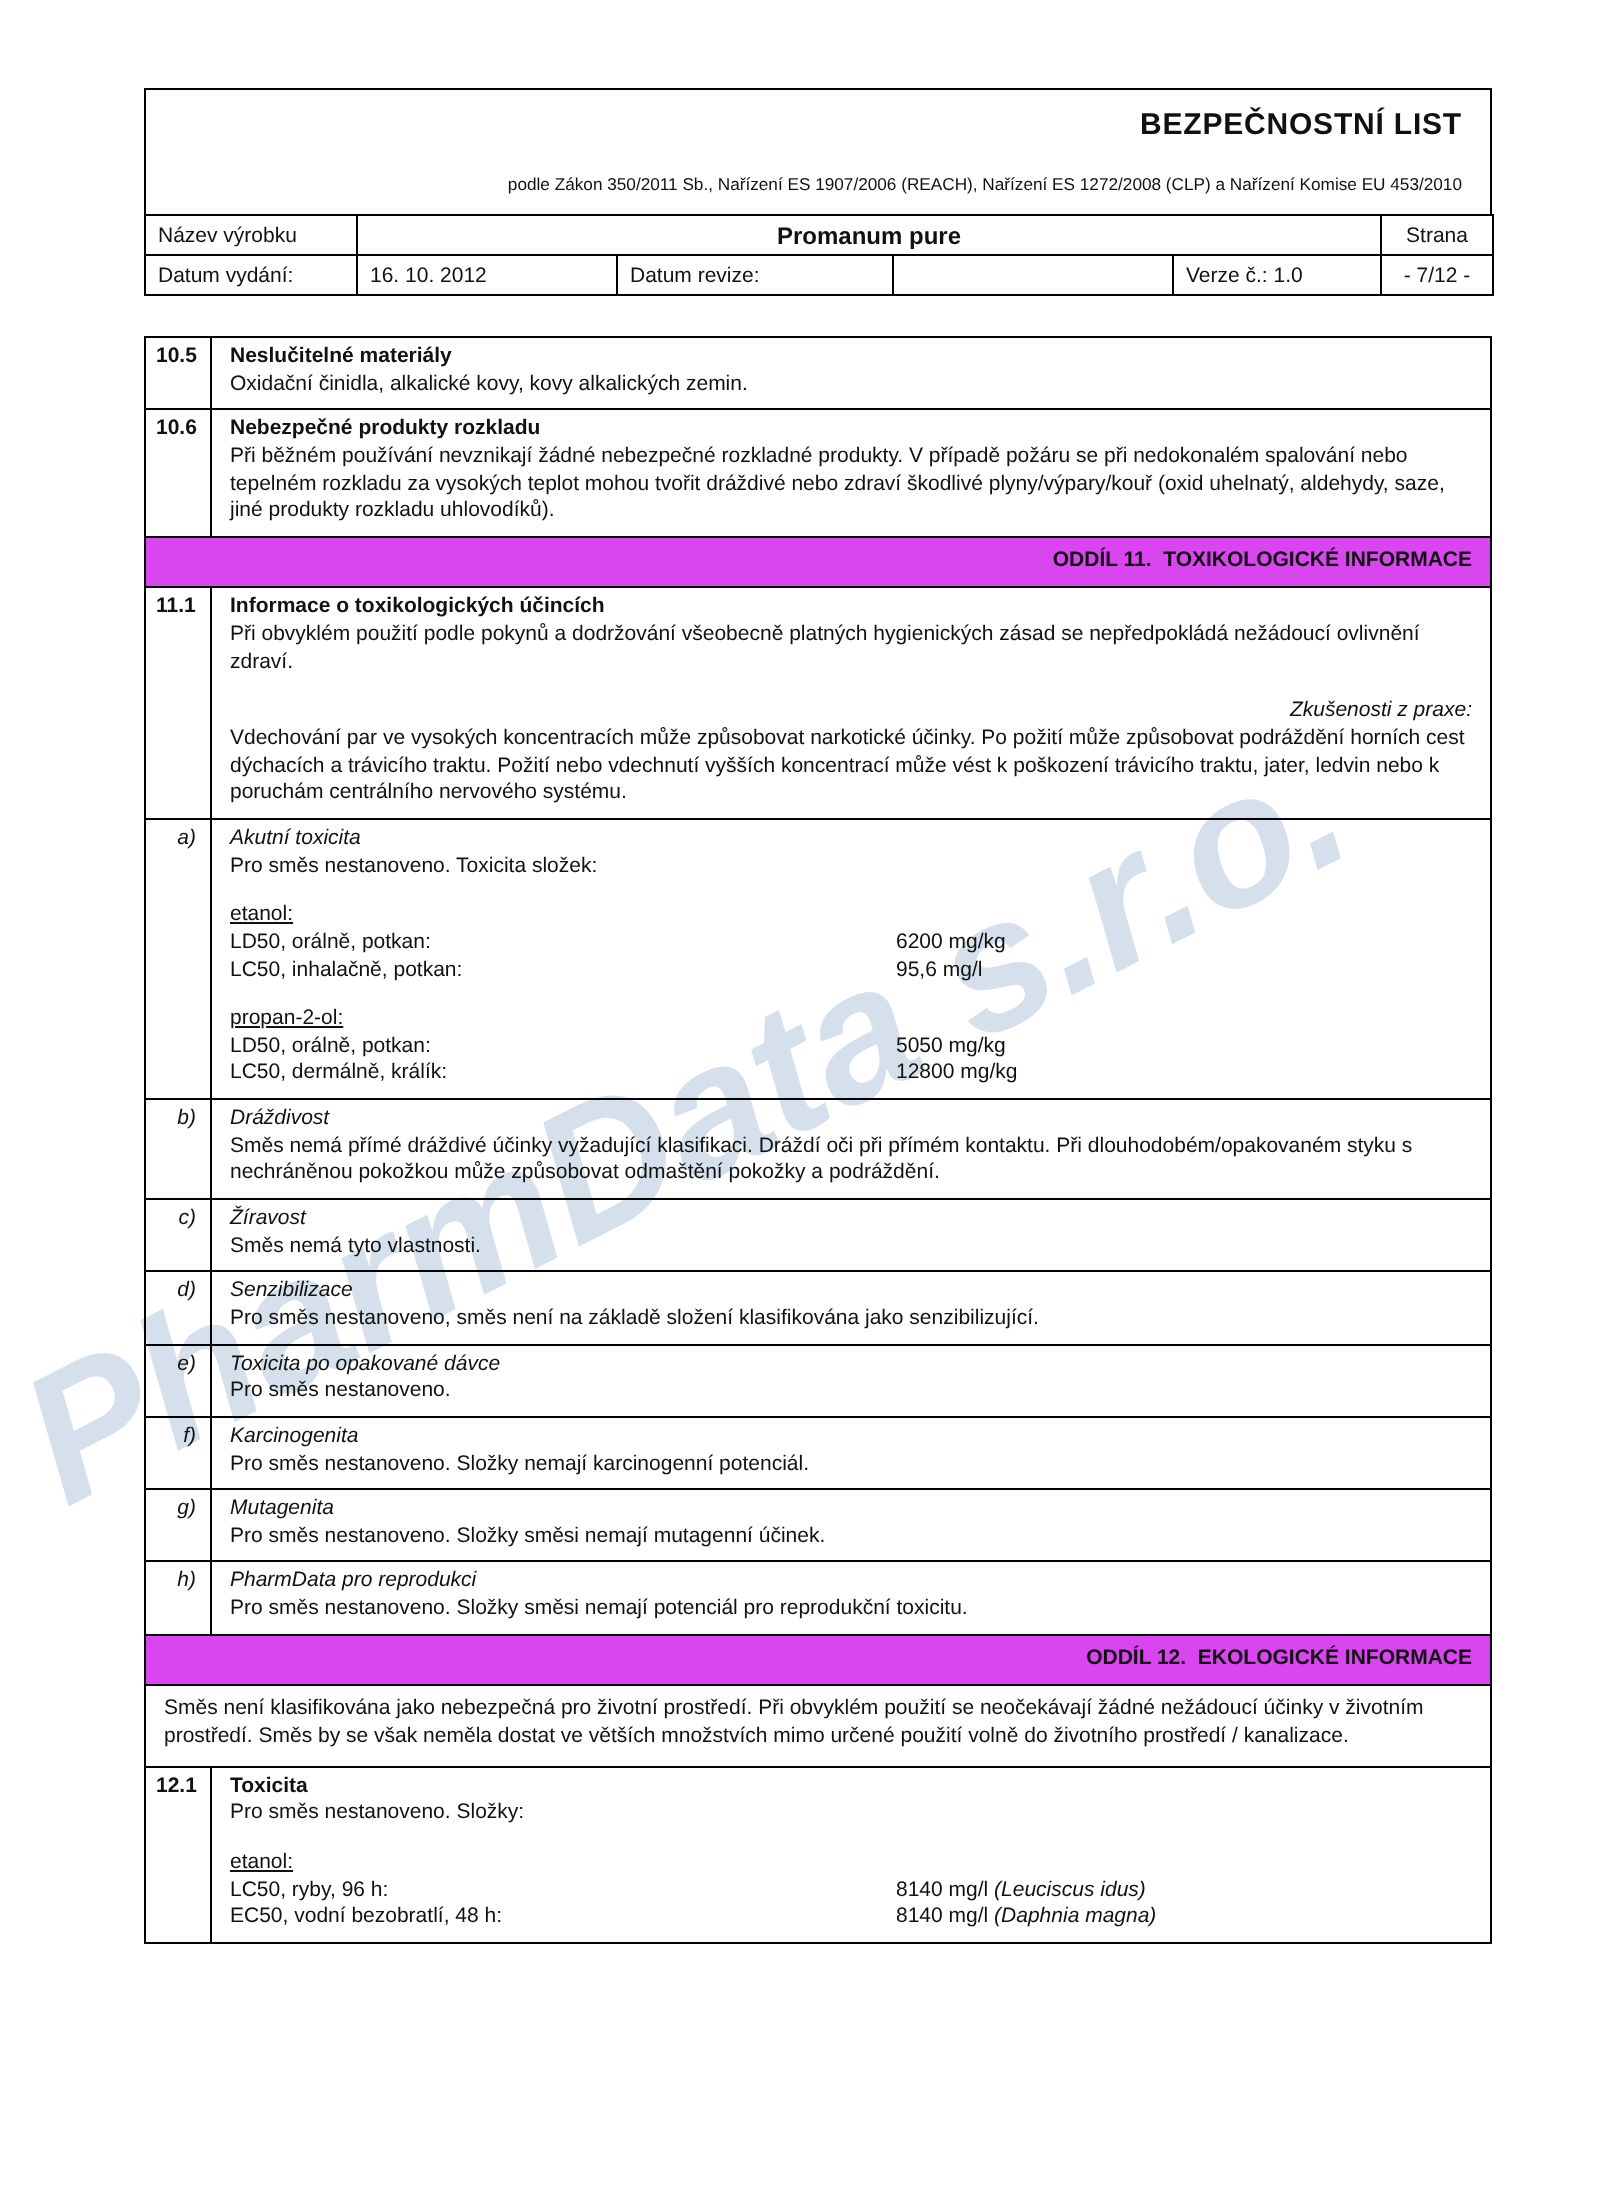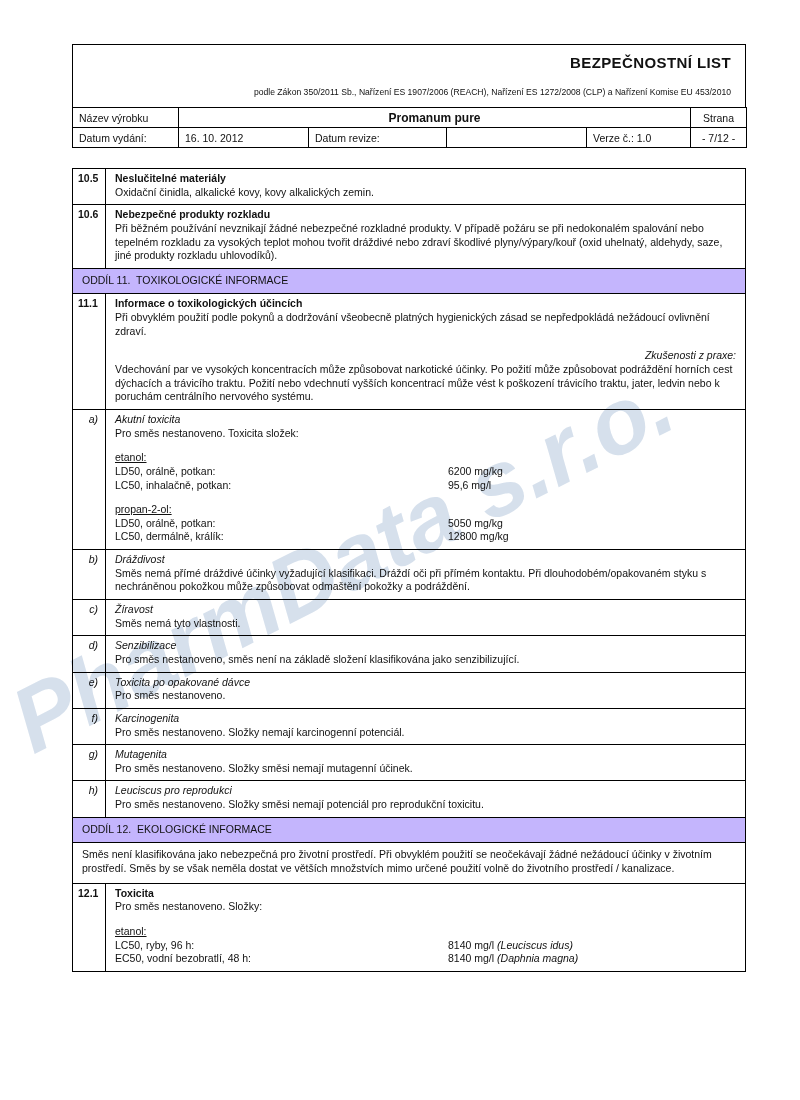--- a/index.html
+++ b/index.html
@@ -30,21 +30,21 @@
   
   .main { border:1px solid #000; margin-top:20px; font-size:10.5px; line-height:1.3; background:transparent; }
   .row { display:flex; border-top:1px solid #000; }
   .row.first { border-top:none; }
   .num { flex:0 0 33px; width:33px; border-right:1px solid #000; padding:3px 4px 3px 5px; font-weight:bold; }
   .num.letter { font-weight:normal; font-style:italic; text-align:right; padding-right:7px; }
   .content { flex:1; padding:3px 9px 5px 9px; min-width:0; }
   .title { font-weight:bold; }
   .title.it { font-weight:normal; font-style:italic; }
   .subhead { font-weight:normal; font-style:italic; margin-top:11px;text-align:right; }
-  .sechead { border-top:1px solid #000; background:#c4b5fd; font-weight:normal; padding:5px 9px 6px; }
+  .sechead { border-top:1px solid #000; background:#d946ef; font-weight:bold; padding:5px 9px 6px;text-align:right; }
   .fullrow { border-top:1px solid #000; padding:5px 9px 7px; }
   .kv { display:flex;gap:41px; }
   .kl { flex:0 0 292px; }
   .u { text-decoration:underline; }
   .gap { height:11px; }
   .itx { font-style:italic; }
 </style>
 </head>
 <body>
 
@@ -185,21 +185,21 @@
       <div class="num letter">g)</div>
       <div class="content">
         <div class="title it">Mutagenita</div>
         <div>Pro směs nestanoveno. Složky směsi nemají mutagenní účinek.</div>
       </div>
     </div>
 
     <div class="row">
       <div class="num letter">h)</div>
       <div class="content">
-        <div class="title it">Leuciscus pro reprodukci</div>
+        <div class="title it">PharmData pro reprodukci</div>
         <div>Pro směs nestanoveno. Složky směsi nemají potenciál pro reprodukční toxicitu.</div>
       </div>
     </div>
 
     <div class="sechead">ODDÍL 12.&nbsp; EKOLOGICKÉ INFORMACE</div>
 
     <div class="fullrow">Směs není klasifikována jako nebezpečná pro životní prostředí. Při obvyklém použití se neočekávají žádné nežádoucí účinky v životním prostředí. Směs by se však neměla dostat ve větších množstvích mimo určené použití volně do životního prostředí / kanalizace.</div>
 
     <div class="row">
       <div class="num">12.1</div>

